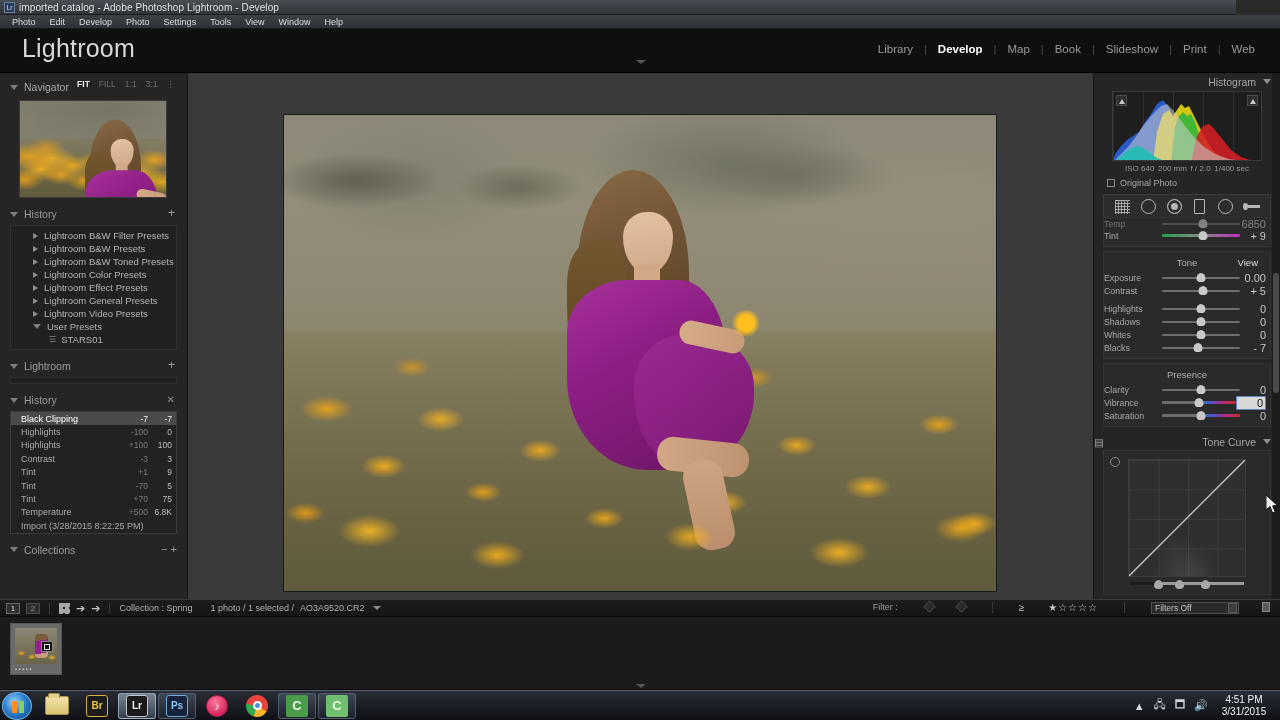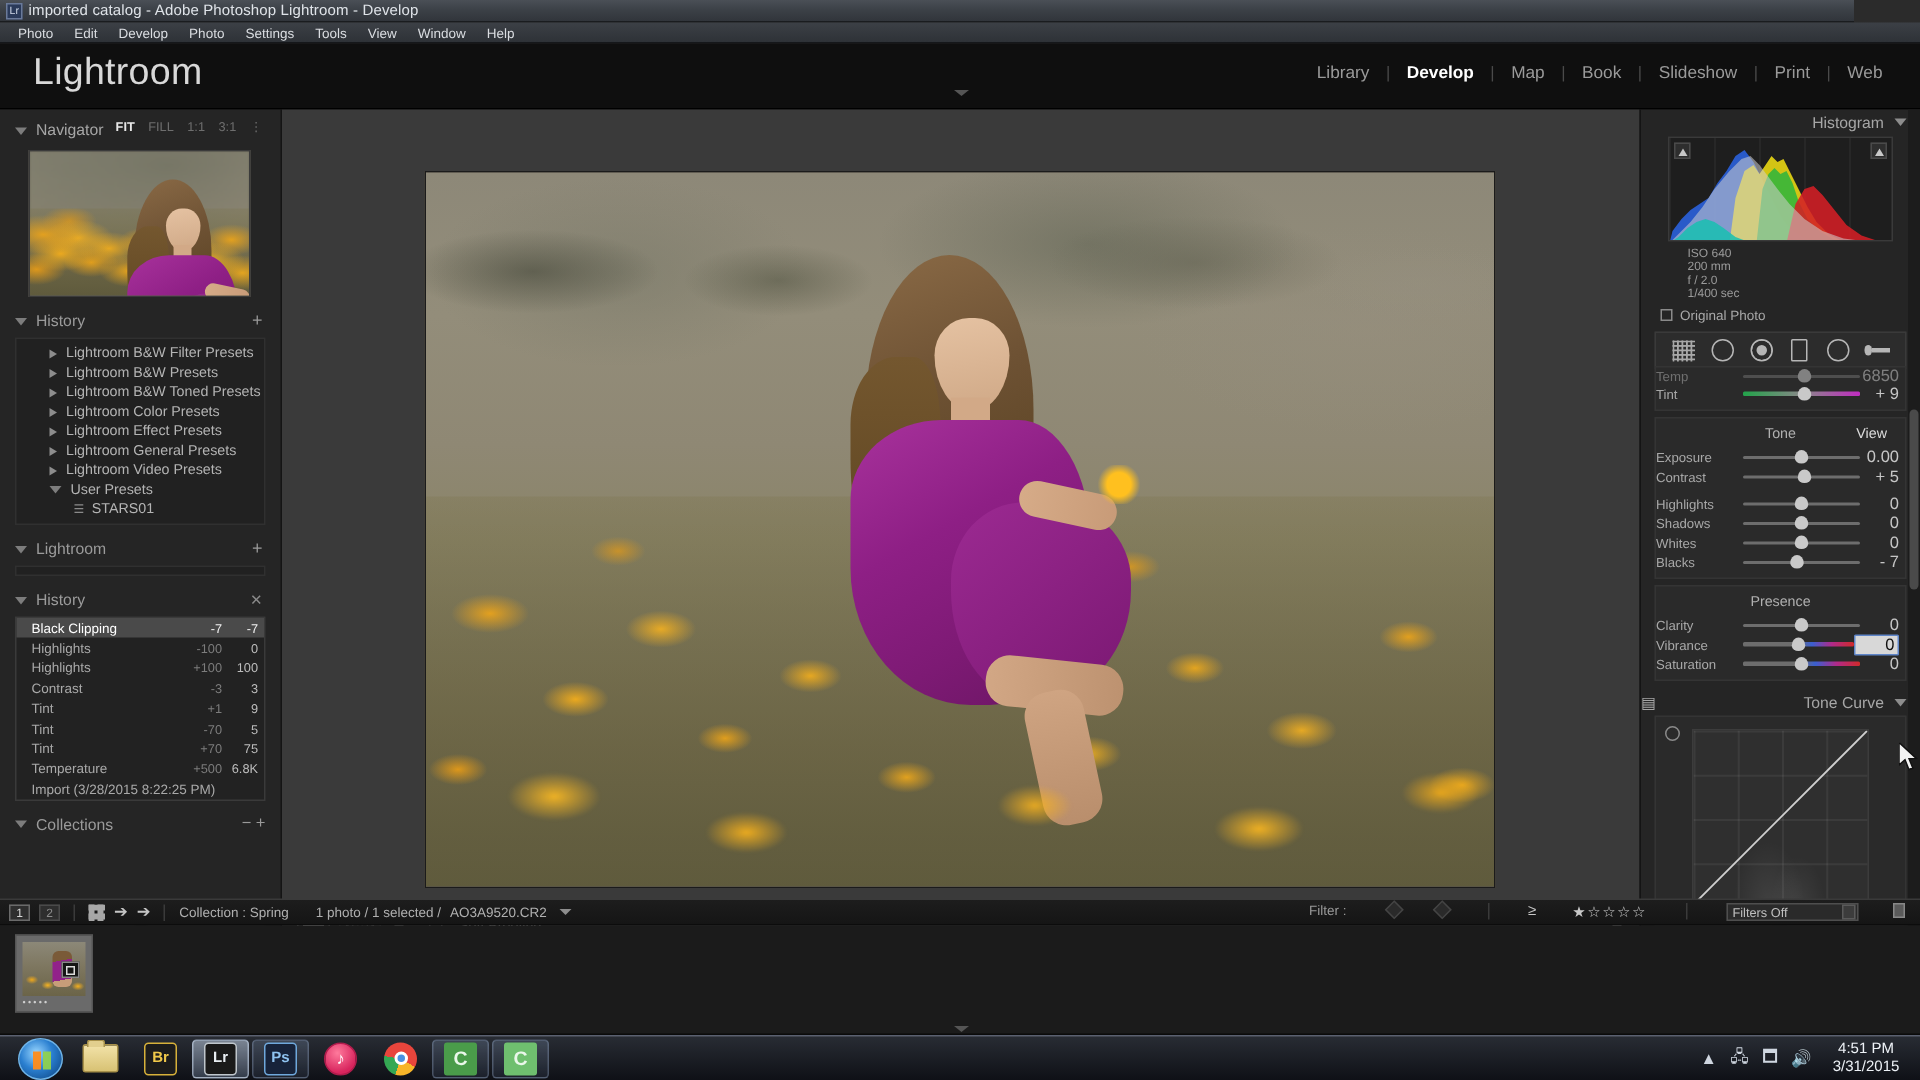--- a/index.html
+++ b/index.html
@@ -254,21 +254,21 @@
     border:1px solid #3a3a3a; background:#1e1e1e; overflow:hidden;
   }
   .hg-clip { position:absolute; top:3px; width:11px; height:11px; background:#2e2e2e; border:1px solid #4a4a4a;}
   .hg-clip.l { left:3px; } .hg-clip.r { right:3px; }
   .hg-clip i { position:absolute; left:2px; top:3px; width:0;height:0;
     border-left:3px solid transparent;border-right:3px solid transparent;border-bottom:5px solid #c8c8c8;}
   .hg-grid { position:absolute; inset:0;
     background-image: linear-gradient(90deg, rgba(255,255,255,.08) 1px, transparent 1px);
     background-size: 30px 100%; }
   .hg-exif { display:flex; justify-content:space-between; width:124px; margin: 3px auto 0;
-    font-size:8px; color:#9b9b9b;flex-direction:column; }
+    font-size:8px; color:#9b9b9b; }
   .hg-orig { display:flex; align-items:center; gap:5px; margin: 5px 0 0 4px; font-size:9px; color:#a8a8a8;}
   .hg-orig .bx { width:8px;height:8px;border:1px solid #8a8a8a;}
 
   .toolstrip {
     margin-top:6px; height:25px; border:1px solid #3a3a3a; background:#2c2c2c;
     display:flex; align-items:center; justify-content:space-around; padding: 0 6px;
   }
   .ts-i { width:17px; height:17px; display:flex;align-items:center;justify-content:center;}
   .ts-circ { width:15px;height:15px;border:1.5px solid #b6b6b6;border-radius:50%;}
   .ts-circ-f { width:15px;height:15px;border:1.5px solid #b6b6b6;border-radius:50%; background:#b6b6b6;
@@ -381,21 +381,21 @@
   .thumb .stars { font-size:6px; color:#d0d0d0; letter-spacing:1.5px; margin-top:2px;}
 
   .fs-bottom-arrow { position:absolute; left:636px; top:684px; width:0;height:0;
     border-left:5px solid transparent;border-right:5px solid transparent;border-top:4px solid #555;}
 
   
   .taskbar {
     position:absolute; left:0; top:690px; width:1280px; height:30px;
     background: linear-gradient(180deg, rgba(40,44,52,.96), rgba(14,16,22,.98));
     border-top:1px solid #5a6070;
-    display:flex; align-items:center; padding-left:12px;
+    display:flex; align-items:center; padding-left:2px;
   }
   .tb-start { width:30px;height:28px; border-radius:50%;
     background: radial-gradient(circle at 40% 35%, #9ad7ff 0%, #2a7fd0 45%, #0a3f7a 100%);
     border:1px solid #6fb4e8; margin-right:6px; position:relative;}
   .tb-start:after { content:''; position:absolute; left:9px; top:8px; width:12px; height:12px;
     background:
       linear-gradient(90deg,#ff8c1a 0 45%, transparent 45% 55%, #8fd14f 55% 100%);
     opacity:.95;}
   .tbi {
     width:38px; height:26px; margin-right:2px; display:flex; align-items:center; justify-content:center;

